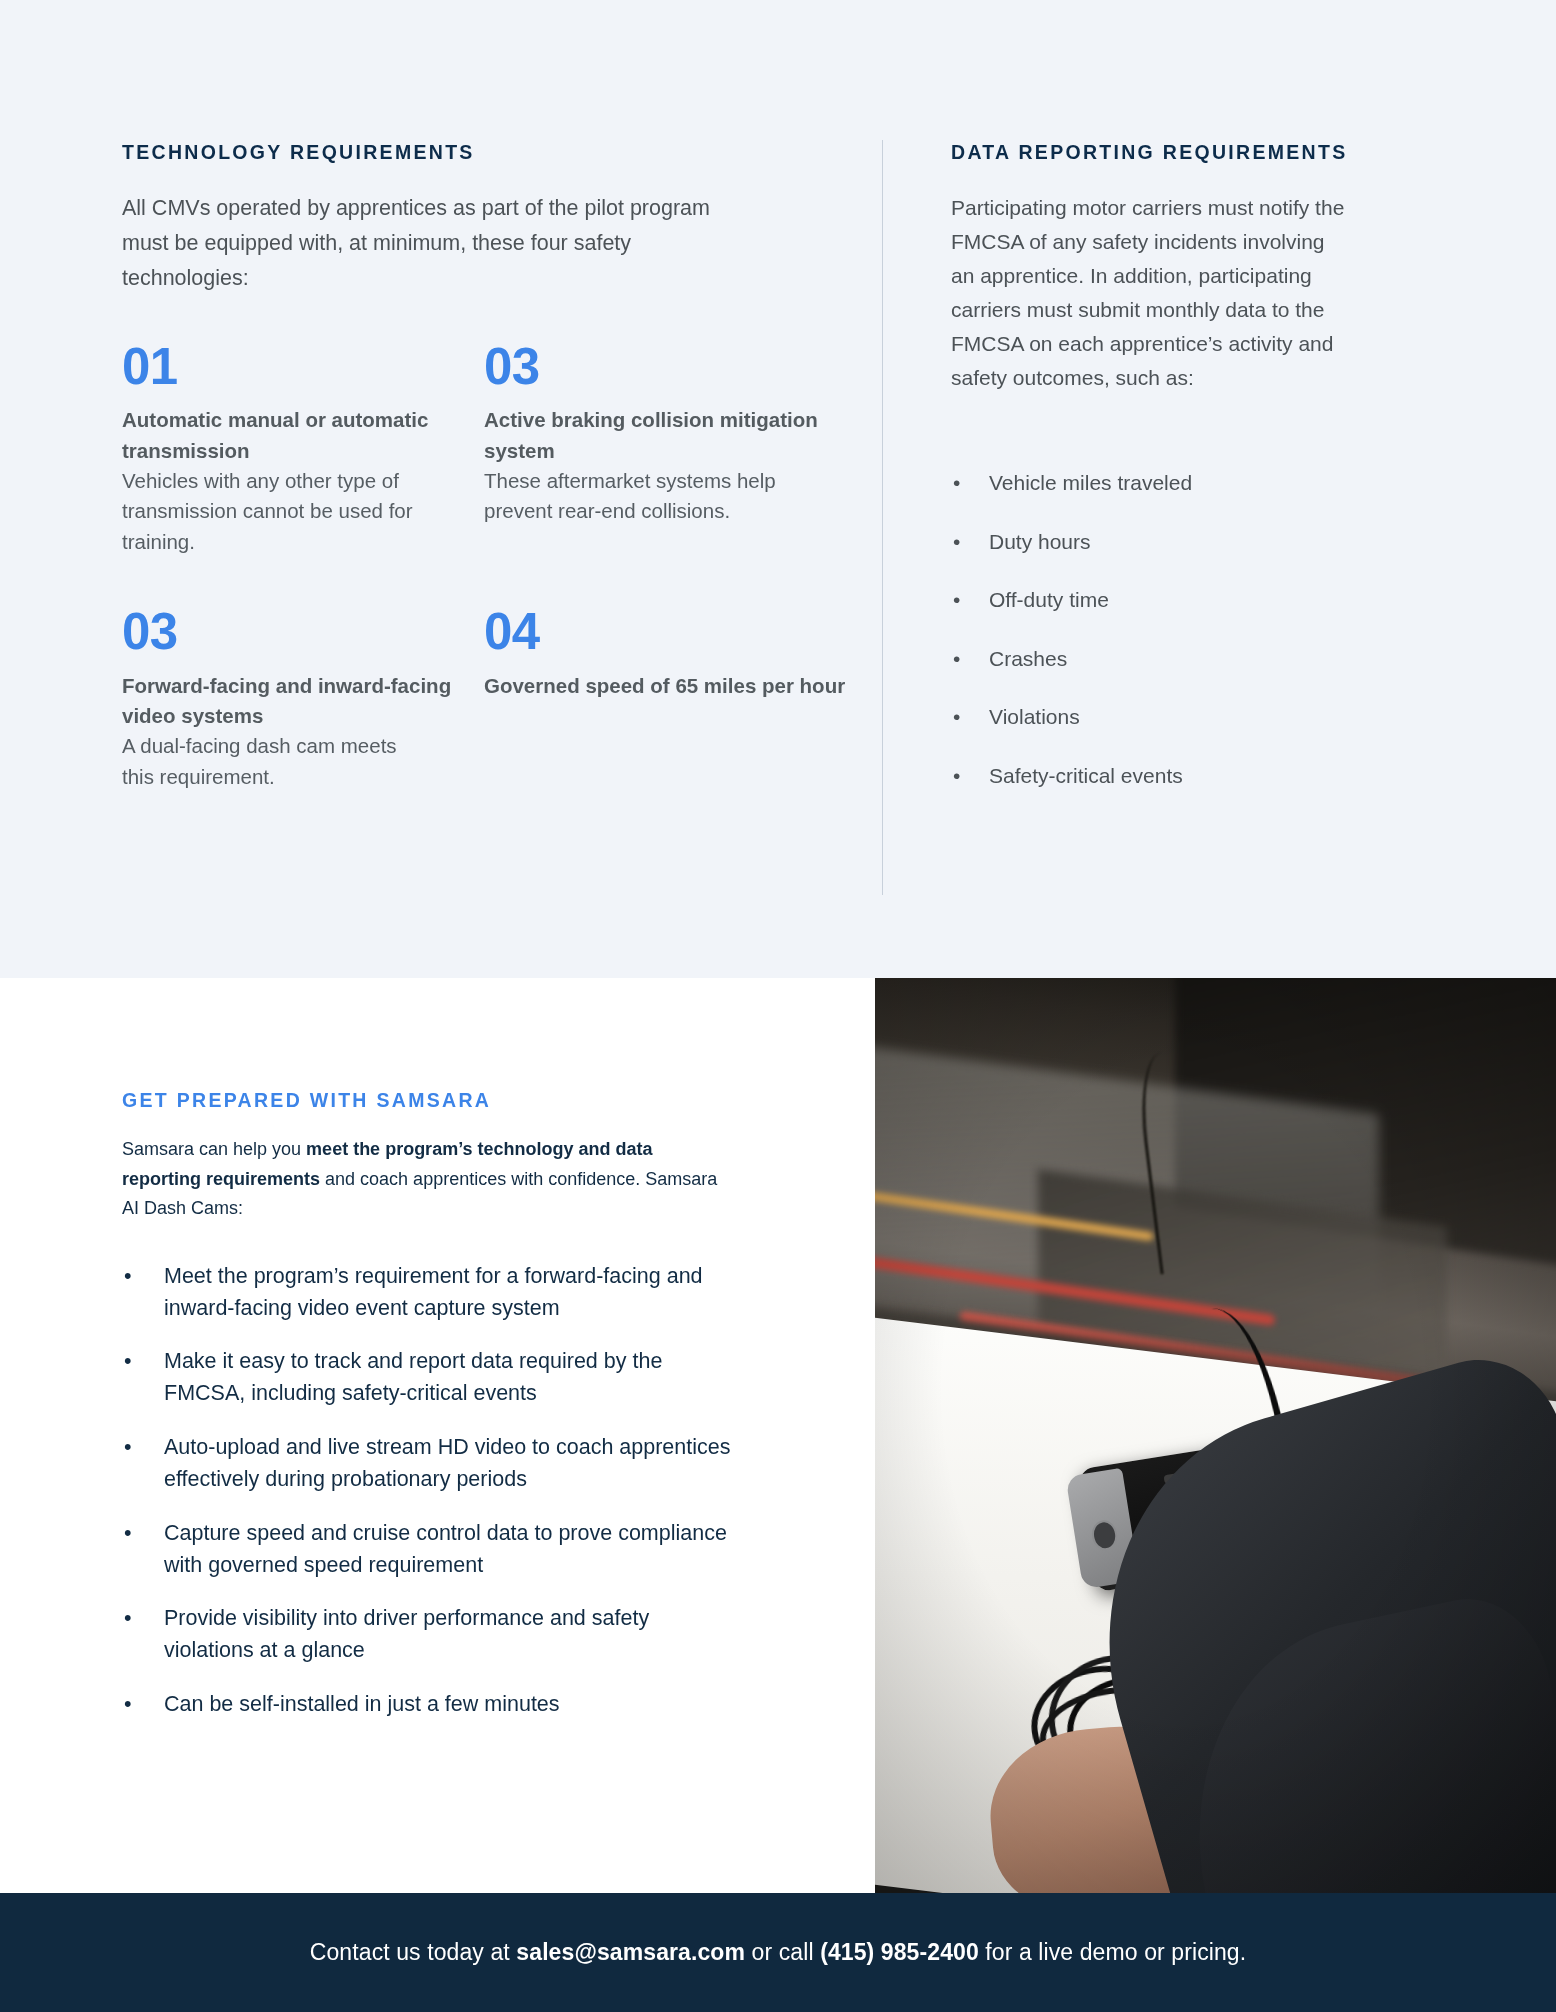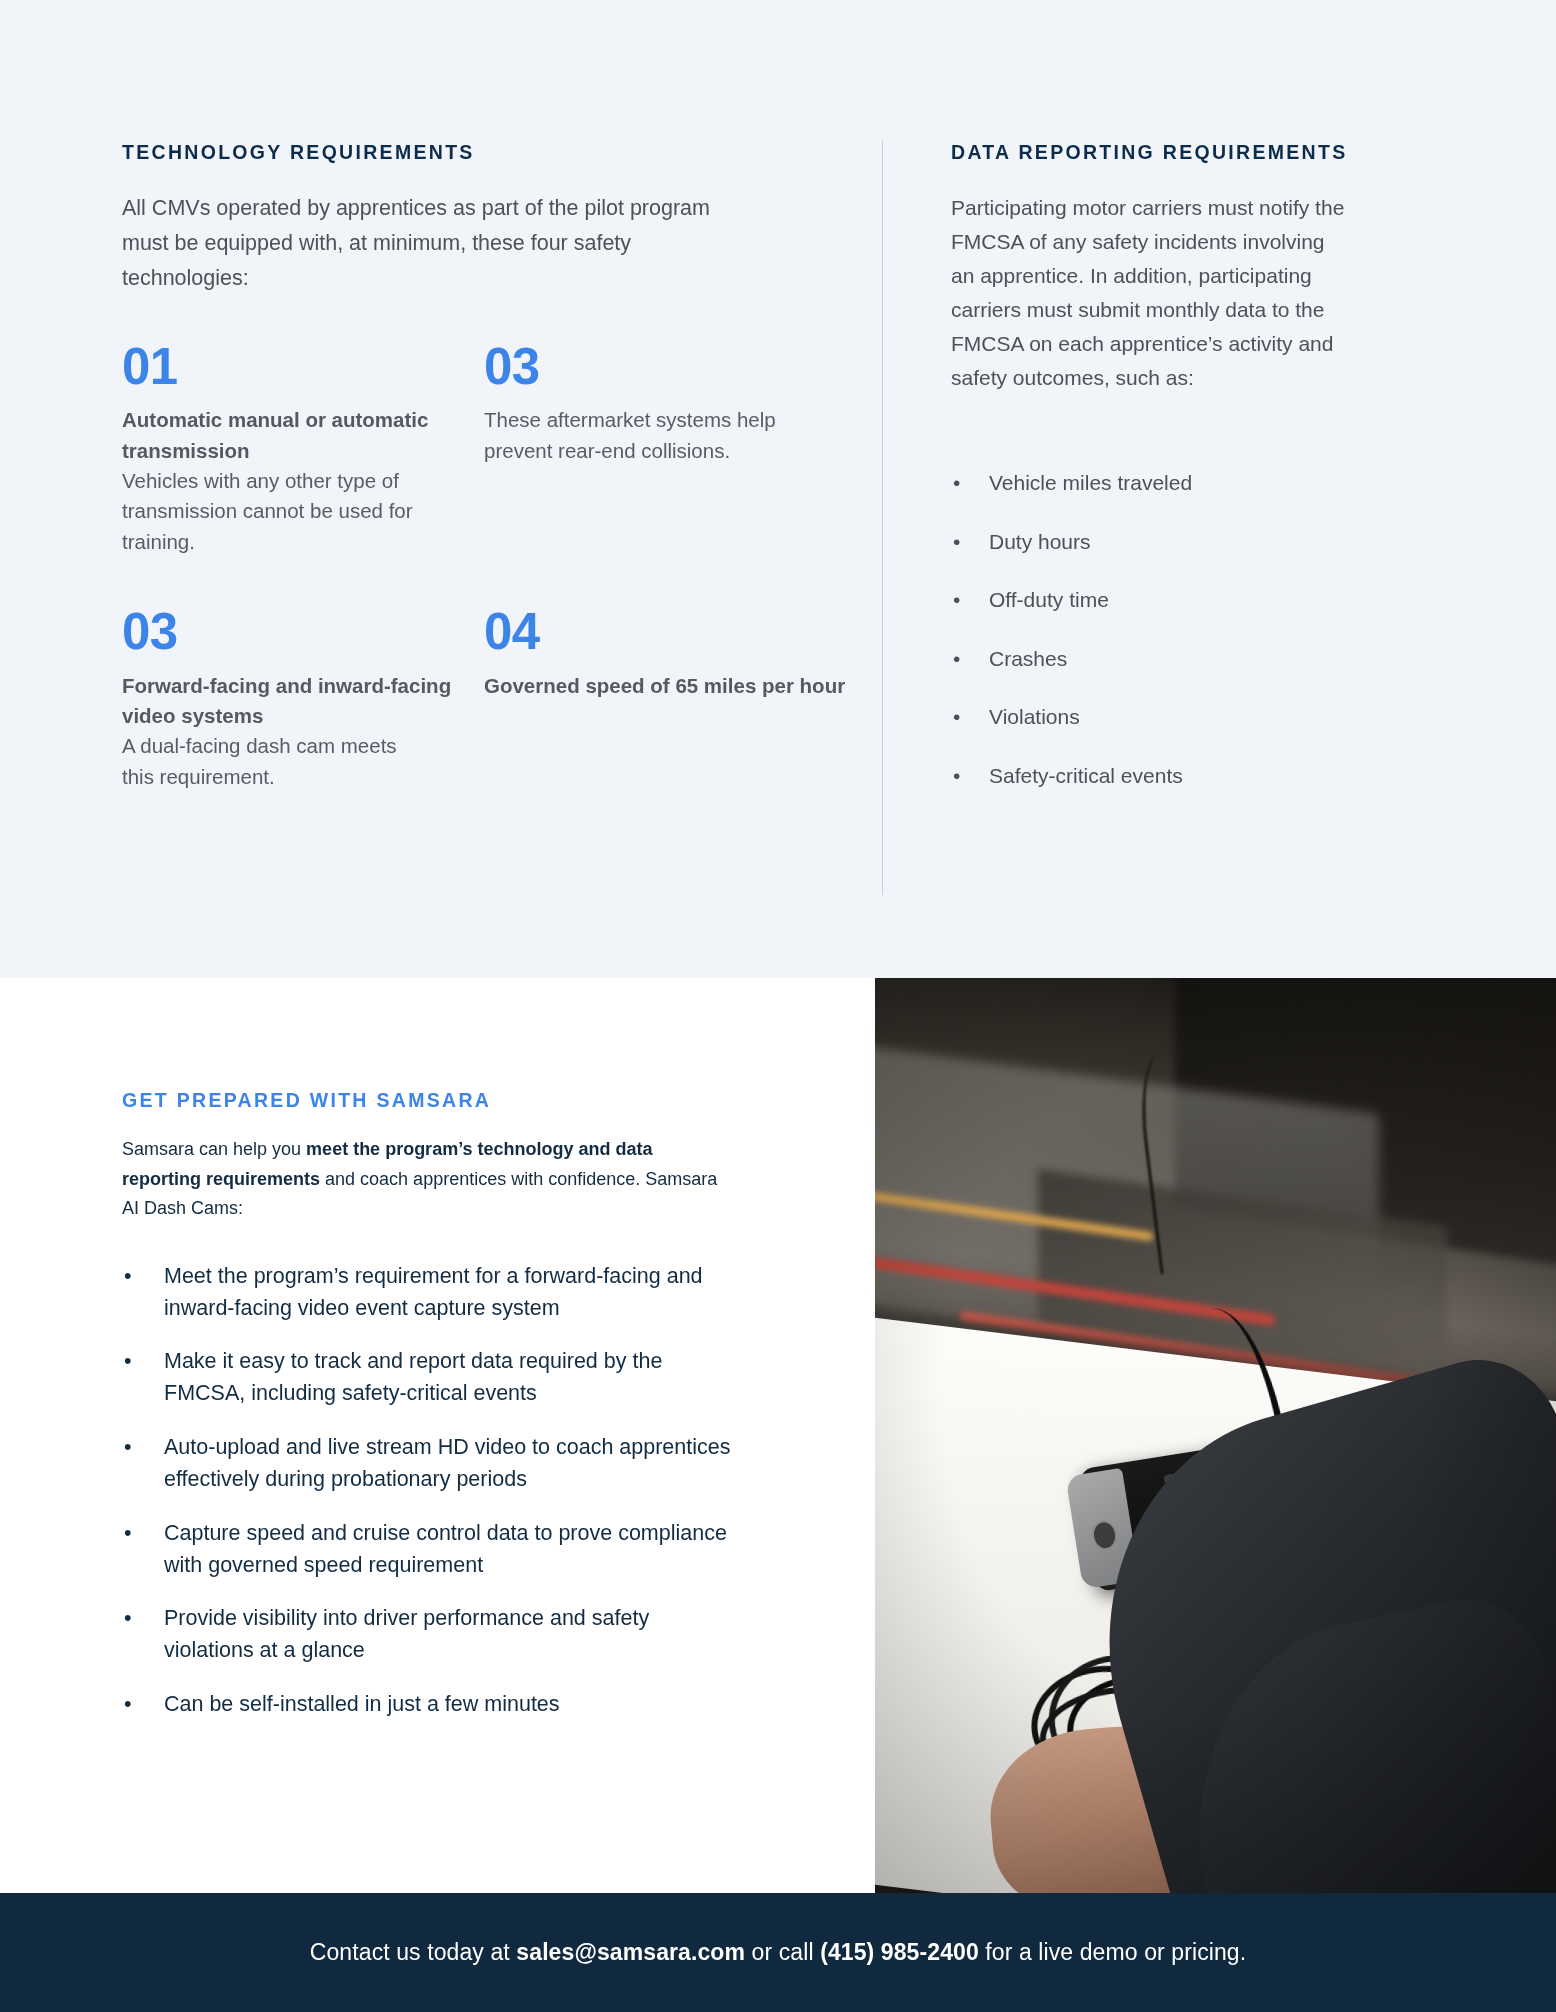--- a/index.html
+++ b/index.html
@@ -435,20 +435,21 @@
         <div class="num-grid">
 
           <div class="num-item">
             <div class="num-badge">01</div>
             <div class="num-title">Automatic manual or automatic transmission</div>
             <div class="num-desc">Vehicles with any other type of transmission cannot be used for training.</div>
           </div>
 
           <div class="num-item">
             <div class="num-badge">03</div>
+            <div class="num-title">Active braking collision mitigation system</div>
             <div class="num-desc">These aftermarket systems help prevent rear-end collisions.</div>
           </div>
 
           <div class="num-item">
             <div class="num-badge">03</div>
             <div class="num-title">Forward-facing and inward-facing video systems</div>
             <div class="num-desc">A dual-facing dash cam meets this requirement.</div>
           </div>
 
           <div class="num-item">

